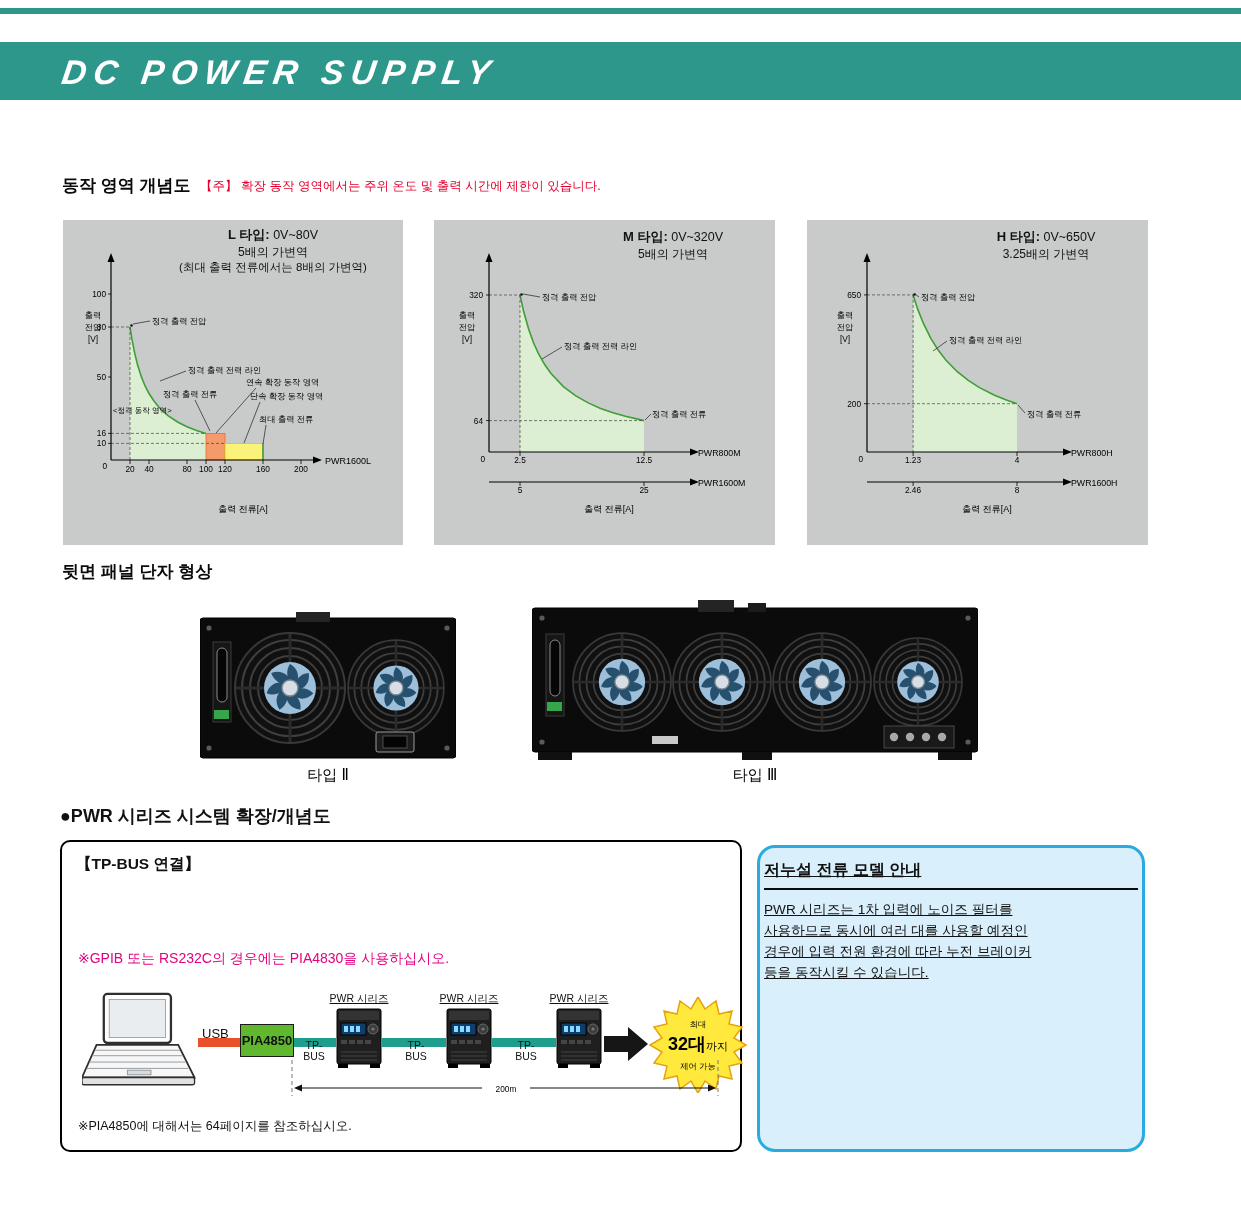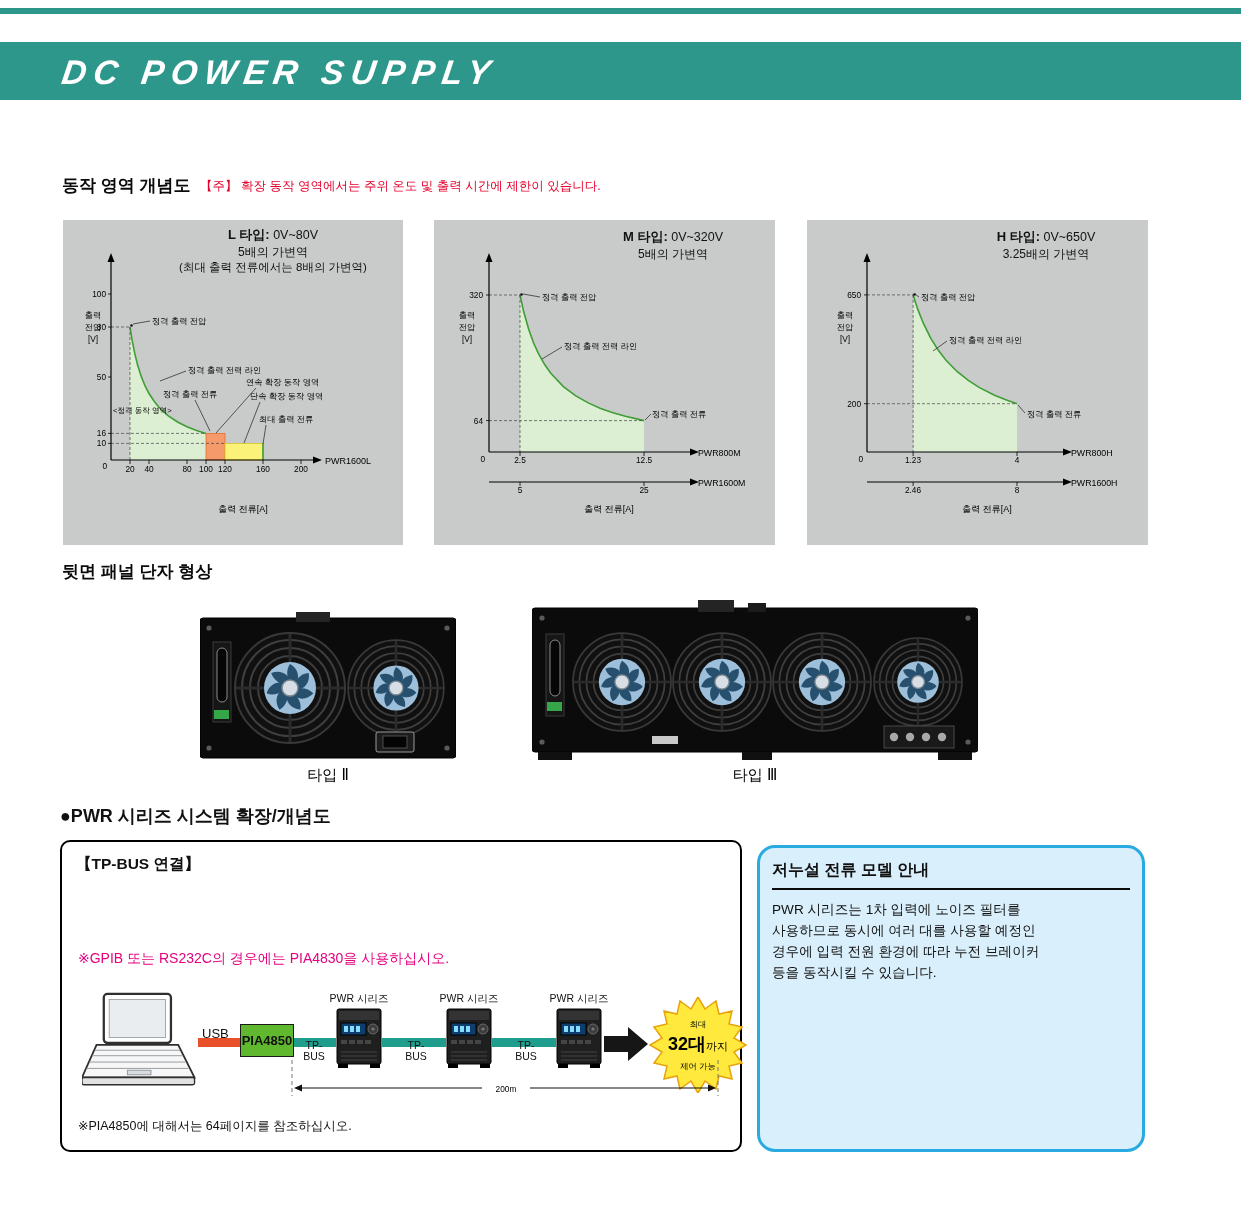--- a/index.html
+++ b/index.html
@@ -26,26 +26,26 @@
   .pt-main { font-size:12.5px; }
   .pt-main b { font-size:13px; }
   .pt-sub { font-size:12px; }
   .pt-sub2 { font-size:11.5px; }
   svg text { font-family:inherit; font-size:8.3px; fill:#000; }
   .mid { text-anchor:middle; } .end { text-anchor:end; }
   .t9 { font-size:9px; } .t88 { font-size:8.8px; } .t76 { font-size:7.6px; }
   .caption { font-size:15px; color:#000; }
   .box-tpbus { position:absolute; border:2px solid #000; border-radius:10px; background:#fff; }
   .box-llc { position:absolute; border:3px solid var(--llc-border-blue); border-radius:18px;
-             background:var(--llc-fill-blue); padding:12px 12px; }
+             background:var(--llc-fill-blue); padding:12px 4px;text-decoration:underline; }
   .prelines { white-space:pre-line; }
   .magenta { color:var(--magenta); }
   .tpbus-seg { position:absolute; height:9px; background:var(--tpbus-teal); }
   .wire-label { position:absolute; width:32px; font-size:10.5px; line-height:1.08; text-align:center;margin-top:32px; }
-  .dev-label { position:absolute; width:64px; font-size:10.5px; text-align:center; }
+  .dev-label { position:absolute; width:64px; font-size:10.5px; text-align:center;text-decoration:underline; }
   .llc-title { font-weight:bold; font-size:16px; }
   .llc-rule { border:none; border-top:2px solid #0b0b0b; margin:7px 0 9px 0; }
   .llc-body { font-size:13.6px; line-height:1.55; }
 </style>
 </head>
 <body>
 
 <svg width="0" height="0" style="position:absolute">
   <defs>
     <g id="fan-unit">

